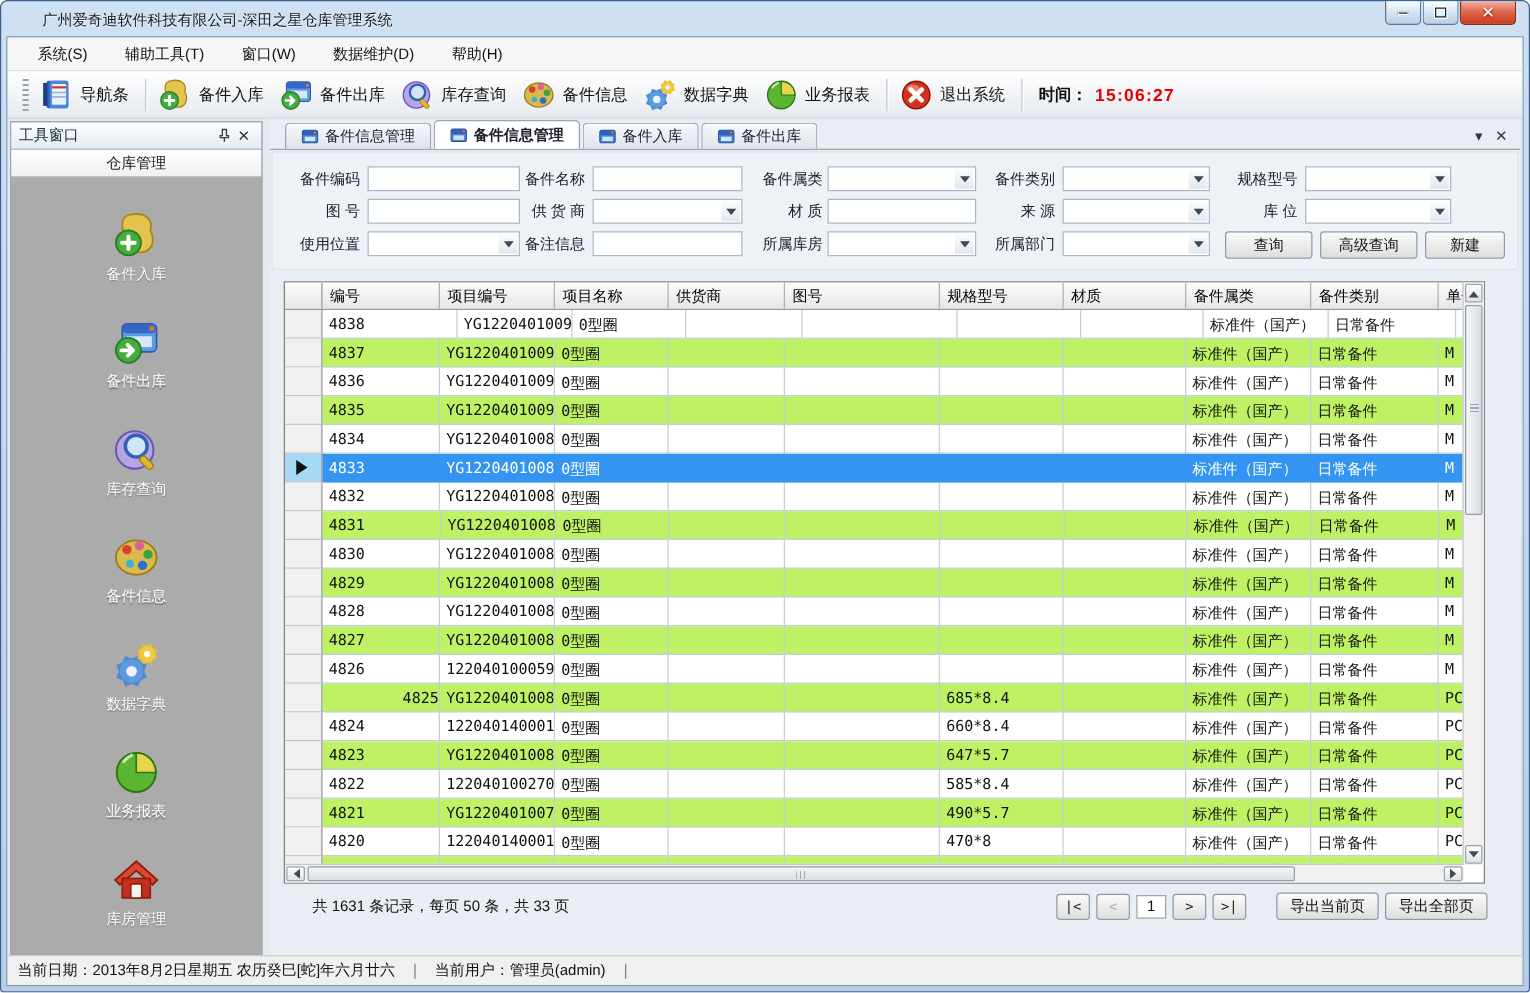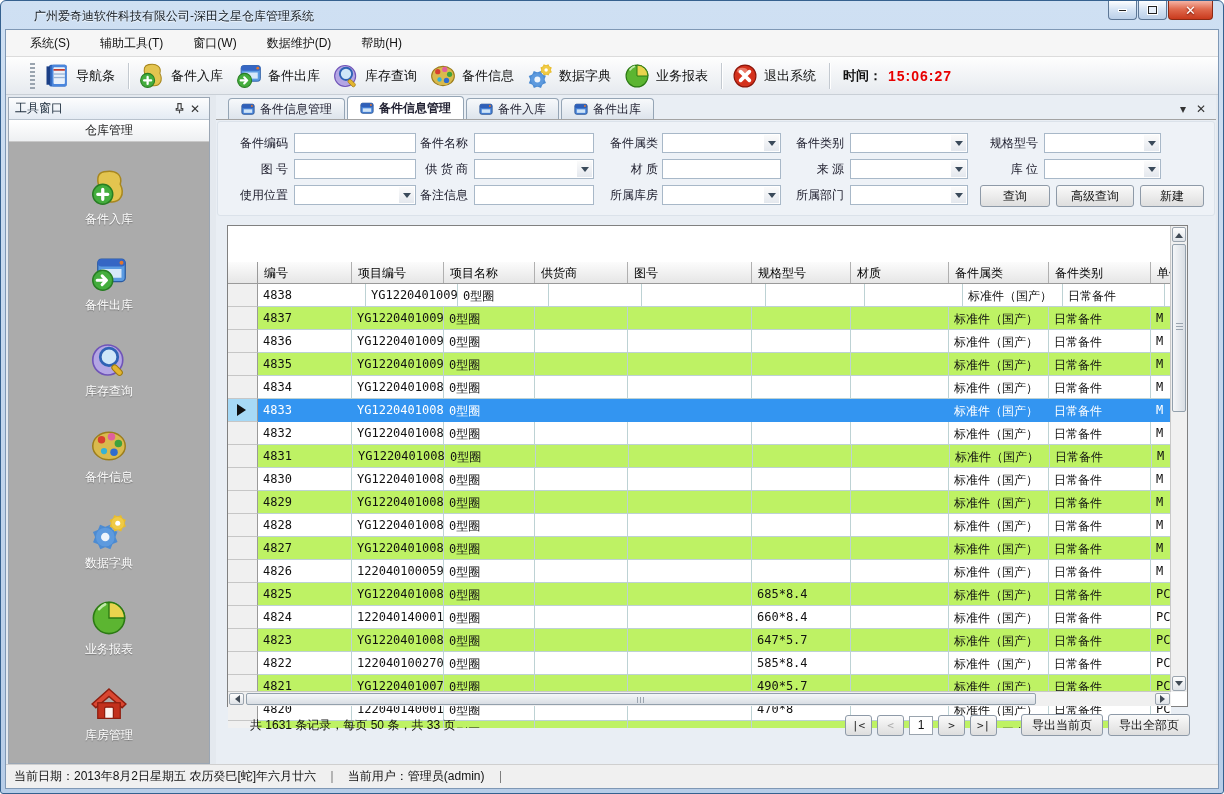--- a/index.html
+++ b/index.html
@@ -27,21 +27,21 @@
               background:#f0f0f0; border:1px solid #7f98b5; overflow:hidden; }
 
   
   .menubar { position:absolute; left:0; right:0; top:0; height:27px; background:#f6f6f6;
              border-bottom:1px solid #dcdcdc; display:flex; align-items:center; padding-left:12px; }
   .menu-item { padding:4px 12px; margin-right:6px; color:#111; }
 
   
   .toolbar { position:absolute; left:0; right:0; top:27px; height:38px;
              background:linear-gradient(#fefefe,#e6eaef); border-bottom:1px solid #c9cfd6;
-             display:flex; align-items:center; padding-left:20px; }
+             display:flex; align-items:center; padding-left:8px; }
   .tool-grip { width:5px; height:26px; margin:0 4px;
                background:repeating-linear-gradient(#9aa4af 0 2px, transparent 2px 4px); }
   .tool-btn { display:flex; align-items:center; gap:5px; padding:3px 8px 3px 4px; border-radius:3px; }
   .tool-icon { width:28px; height:28px; }
   .tool-label { font-size:13px; color:#101010; }
   .tool-sep { width:1px; height:26px; background:#c3c9d0; margin:0 5px; box-shadow:1px 0 0 #fff; }
   .time-label { font-size:13px; font-weight:bold; color:#101010; margin:0 6px 0 8px; }
   .time-value { font-size:14px; font-weight:bold; color:#e80000; letter-spacing:1px; }
 
   
@@ -82,21 +82,21 @@
   .f-combo .arrow { position:absolute; right:1px; top:1px; bottom:1px; width:15px;
                     background:linear-gradient(#fbfbfb,#e4e8ee); display:flex; align-items:center; justify-content:center; }
   .tri-down { width:0; height:0; border:4px solid transparent; border-top:5px solid #3a4a5a; margin-top:4px; }
   .f-btn { position:absolute; height:22px; border:1px solid #8e9aa8; border-radius:3px;
            background:linear-gradient(#fafafa,#dedede); font:12px "Liberation Sans","DejaVu Sans",sans-serif;
            color:#111; text-align:center; line-height:20px; }
 
   
   .grid { position:absolute; left:11px; top:130px; width:961px; height:482px;
           border:1px solid #808080; background:#fff; }
-  .grid-viewport { position:absolute; left:0; top:0; width:943px; height:466px; overflow:hidden;margin-top:36px; }
+  .grid-viewport { position:absolute; left:0; top:0; width:943px; height:466px; overflow:hidden; }
   .g-header { display:flex; height:22px; background:linear-gradient(#fcfcfc,#e6e6e6);
               border-bottom:1px solid #9a9a9a; }
   .g-hcell { flex:none; border-right:1px solid #b0b0b0; padding:3px 0 0 6px; color:#000; overflow:hidden; white-space:nowrap; }
   .g-rows { position:absolute; left:0; top:22px; right:0; bottom:0; overflow:hidden; }
   .g-row { display:flex; height:23px; background:#fff; }
   .g-row.alt { background:#bef264; }
   .g-row.sel { background:#3395f1; color:#fff; }
   .g-cell { flex:none; border-right:1px solid #bdd2d4; border-bottom:1px solid #bdd2d4;
             padding:4px 0 0 5px; overflow:hidden; white-space:nowrap;
             font-family:"DejaVu Sans Mono","DejaVu Sans",sans-serif; font-size:12px; }
@@ -657,21 +657,21 @@
                   <div class="g-cell" style="width: 93px;"></div>
                   <div class="g-cell" style="width: 124px;"></div>
                   <div class="g-cell" style="width: 99px;"></div>
                   <div class="g-cell" style="width: 98px;"></div>
                   <div class="g-cell" style="width: 100px;">标准件（国产）</div>
                   <div class="g-cell" style="width: 102px;">日常备件</div>
                   <div class="g-cell" style="width: 60px;">M</div>
                 </div>
                 <div class="g-row alt">
                   <div class="g-ind"></div>
-                  <div class="g-cell" style="width: 94px;">4825</div>
+                  <div class="g-cell" style="width: 94px; text-align: right;">4825</div>
                   <div class="g-cell" style="width: 92px;">YG12204010081</div>
                   <div class="g-cell" style="width: 91px;">0型圈</div>
                   <div class="g-cell" style="width: 93px;"></div>
                   <div class="g-cell" style="width: 124px;"></div>
                   <div class="g-cell" style="width: 99px;">685*8.4</div>
                   <div class="g-cell" style="width: 98px;"></div>
                   <div class="g-cell" style="width: 100px;">标准件（国产）</div>
                   <div class="g-cell" style="width: 102px;">日常备件</div>
                   <div class="g-cell" style="width: 60px;">PC</div>
                 </div>

